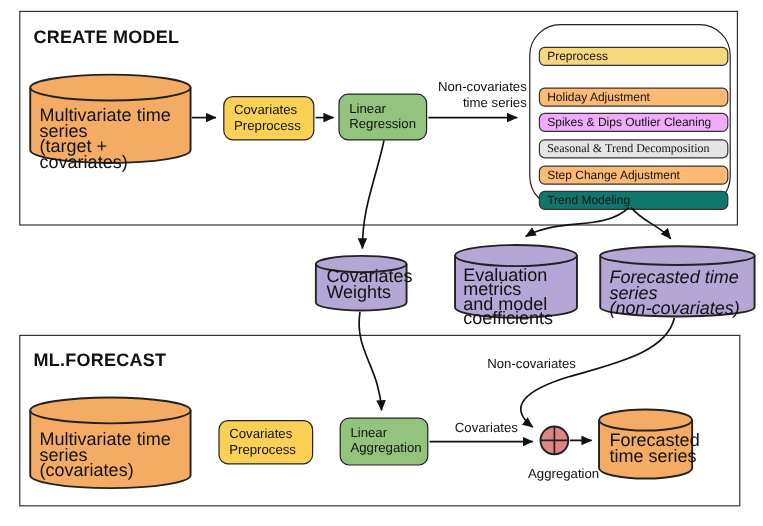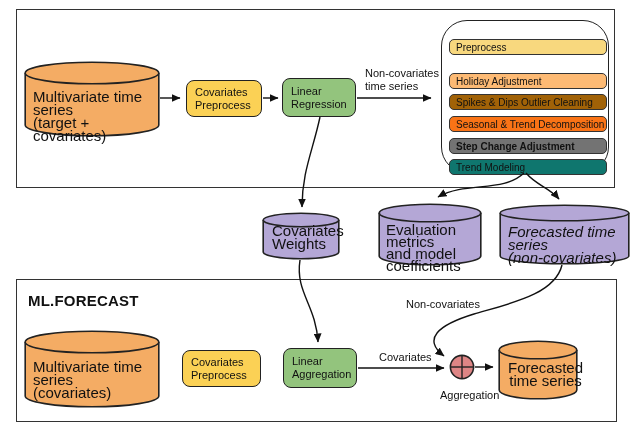--- a/index.html
+++ b/index.html
@@ -15,31 +15,32 @@
         padding-left:8px;font-size:11px;line-height:13px;}
   .cyl-wrap{line-height:0;}
   .cyl-wrap svg{position:absolute;left:0;top:0;}
   .cyl-text{position:absolute;font-size:15px;line-height:13px;}
   .arima-box{box-sizing:border-box;border:1.6px solid #222;border-radius:26px;background:#fff;}
   .arima-title{position:absolute;left:0;top:16px;width:100%;text-align:center;
                font-size:14px;font-weight:bold;}
   .steps{position:absolute;left:7px;top:18px;display:flex;flex-direction:column;gap:5.7px;}
   .pipe-step{width:158px;height:16px;box-sizing:border-box;border:1.3px solid #333;
              border-radius:5px;font-size:10px;line-height:13px;padding:1px 0 0 6px;}
-  .lbl{font-size:11px;line-height:13px;white-space:nowrap;}
+  .lbl{font-size:11px;line-height:13px;white-space:nowrap;text-align:right;}
   #arrows{position:absolute;left:0;top:0;pointer-events:none;}
 </style>
 </head>
 <body>
 
 <div id="canvas">
 
   <div class="abs section" style="left:16px;top:9px;width:599px;height:179px;"></div>
   <div class="abs section" style="left:16px;top:279px;width:601px;height:143px;"></div>
 
+  <div class="abs section-title" style="left:28px;top:23px;">CREATE MODEL</div>
   <div class="abs section-title" style="left:28px;top:292px;">ML.FORECAST</div>
 
   <div class="abs cyl-wrap" style="left:24px;top:61px;width:136px;height:76px;">
       <svg width="136" height="76" viewBox="0 0 136 76">
     <path d="M1.2,12 L1.2,64 A66.8,10.8 0 0 0 134.8,64 L134.8,12" fill="#F4AC64" stroke="#222" stroke-width="1.6"></path>
     <ellipse cx="68" cy="12" rx="66.8" ry="10.8" fill="#F4AC64" stroke="#222" stroke-width="1.6"></ellipse>
   </svg>
     <div class="cyl-text" style="left:9px;top:29px;">
       <div>Multivariate time series</div>
       <div>(target + covariates)</div>
@@ -59,23 +60,23 @@
   <div class="abs lbl" style="left:365px;top:67px;">
     <div>Non-covariates</div>
     <div>time series</div>
   </div>
 
   <div class="abs arima-box" style="left:441px;top:20px;width:168px;height:153px;">
     <div class="arima-title">ARIMA_PLUS pipeline</div>
     <div class="steps">
       <div class="pipe-step" style="background: rgb(248, 216, 126);">Preprocess</div>
       <div class="pipe-step" style="background: #fdba74; margin-top: 12px;">Holiday Adjustment</div>
-      <div class="pipe-step" style="background: #a16207;">Spikes &amp; Dips Outlier Cleaning</div>
-      <div class="pipe-step" style="background: #f97316;">Seasonal &amp; Trend Decomposition</div>
-      <div class="pipe-step" style="background: #737373; font-weight: bold;">Step Change Adjustment</div>
+      <div class="pipe-step" style="background: #f0abfc;">Spikes &amp; Dips Outlier Cleaning</div>
+      <div class="pipe-step" style="background: #e5e5e5; font-family: Liberation Serif, serif;">Seasonal &amp; Trend Decomposition</div>
+      <div class="pipe-step" style="background: #fdba74;">Step Change Adjustment</div>
       <div class="pipe-step" style="background: #0f766e;">Trend Modeling</div>
     </div>
   </div>
 
   <div class="abs cyl-wrap" style="left:262px;top:212px;width:78px;height:48px;">
       <svg width="78" height="48" viewBox="0 0 78 48">
     <path d="M1.2,8 L1.2,40 A37.8,6.8 0 0 0 76.8,40 L76.8,8" fill="#B4A7D6" stroke="#222" stroke-width="1.6"></path>
     <ellipse cx="39" cy="8" rx="37.8" ry="6.8" fill="#B4A7D6" stroke="#222" stroke-width="1.6"></ellipse>
   </svg>
     <div class="cyl-text" style="left:10px;top:12px;">
@@ -131,21 +132,21 @@
   <div class="abs lbl" style="left:379px;top:351px;">Covariates</div>
   <div class="abs lbl" style="left:406px;top:298px;">Non-covariates</div>
   <div class="abs lbl" style="left:440px;top:389px;width:76px;text-align:left;">Aggregation</div>
 
   <svg class="abs" style="left:449px;top:354px;" width="26" height="26" viewBox="0 0 26 26">
     <circle id="agg-circle" cx="13" cy="13" r="11.6" fill="#DE8585" stroke="#222" stroke-width="1.6"></circle>
     <line x1="13" y1="1.4" x2="13" y2="24.6" stroke="#222" stroke-width="1.4"></line>
     <line x1="1.4" y1="13" x2="24.6" y2="13" stroke="#222" stroke-width="1.4"></line>
   </svg>
 
-  <div class="abs cyl-wrap" style="left:498px;top:340px;width:84px;height:60px;text-align:center;">
+  <div class="abs cyl-wrap" style="left:498px;top:340px;width:84px;height:60px;">
       <svg width="80" height="60" viewBox="0 0 80 60">
     <path d="M1.2,10 L1.2,50 A38.8,8.8 0 0 0 78.8,50 L78.8,10" fill="#F4AC64" stroke="#222" stroke-width="1.6"></path>
     <ellipse cx="40" cy="10" rx="38.8" ry="8.8" fill="#F4AC64" stroke="#222" stroke-width="1.6"></ellipse>
   </svg>
     <div class="cyl-text" style="left:10px;top:21px;">
       <div>Forecasted</div>
       <div>time series</div>
     </div>
   </div>
 

